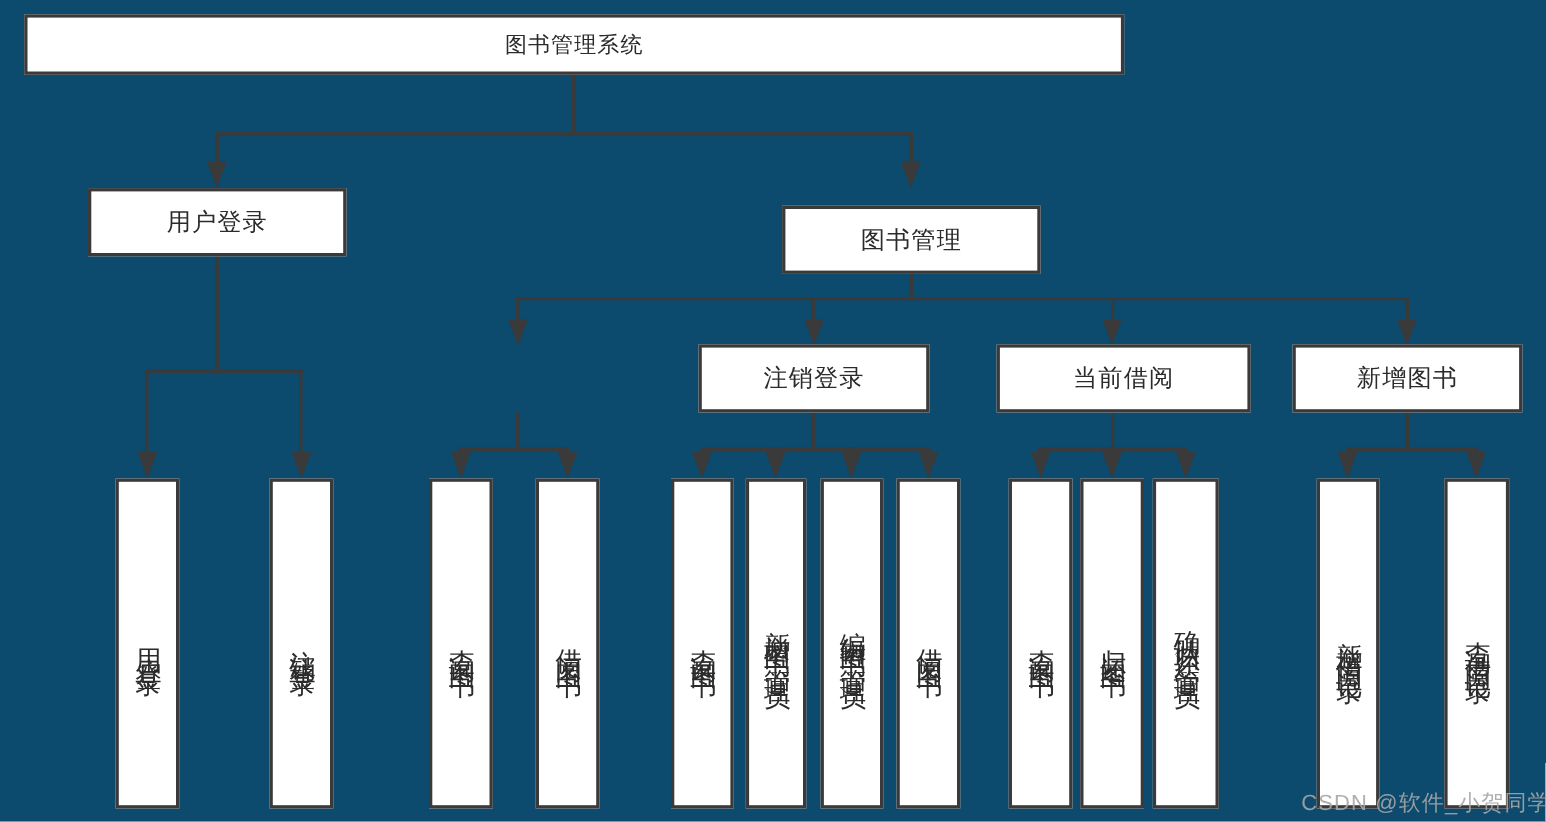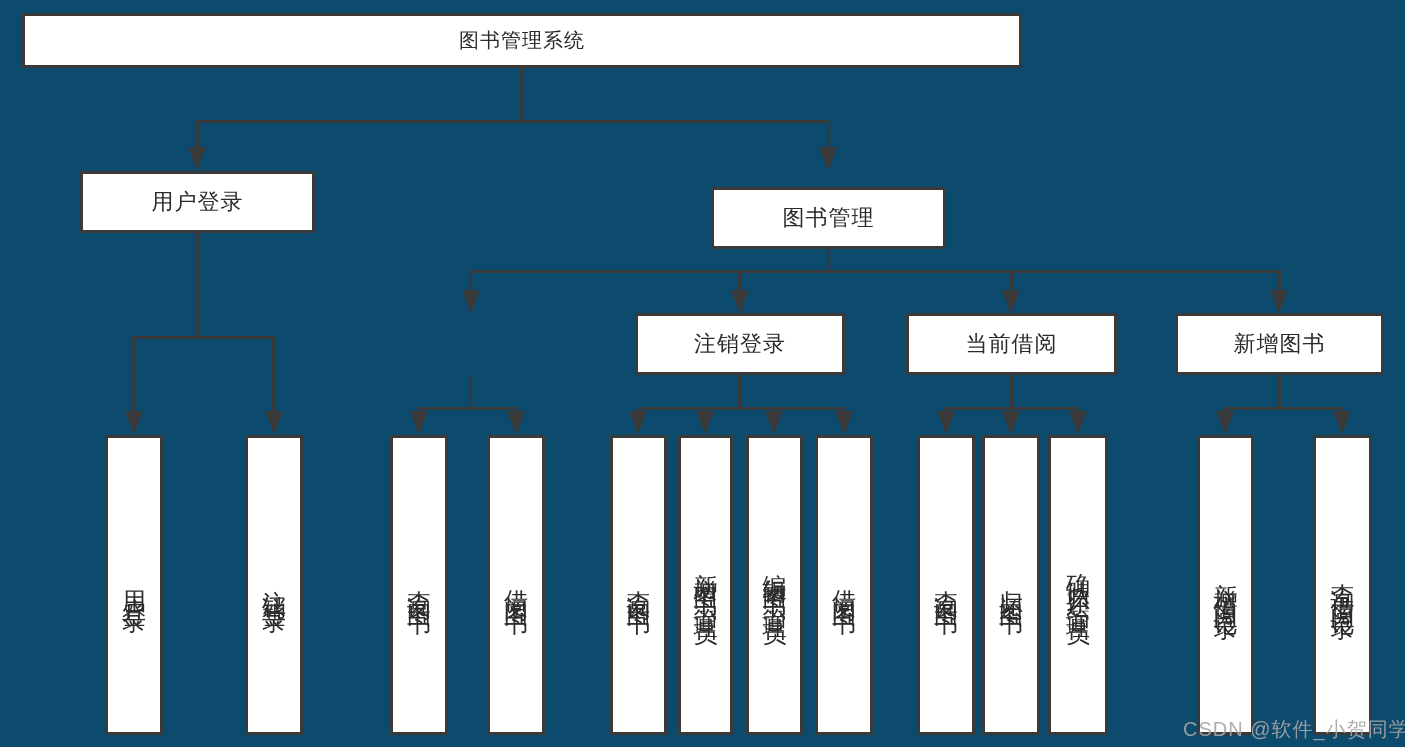--- a/index.html
+++ b/index.html
@@ -91,21 +91,21 @@
   <div class="vl" style="left:1010px; top:270px; height:26px;"></div>
   <div class="vl" style="left:1278px; top:270px; height:26px;"></div>
   <div class="ar" style="left:462px; top:290px;"></div>
   <div class="ar" style="left:731px; top:290px;"></div>
   <div class="ar" style="left:1002px; top:290px;"></div>
   <div class="ar" style="left:1270px; top:290px;"></div>
 
   <div class="box" style="left:635px; top:313px; width:210px; height:62px;">
     <span>注销登录</span>
   </div>
-  <div class="box" style="left:906px; top:313px; width:211px; height:62px;">
+  <div class="box" style="left:906px; top:313px; width:231px; height:62px;">
     <span>当前借阅</span>
   </div>
   <div class="box" style="left:1175px; top:313px; width:209px; height:62px;">
     <span>新增图书</span>
   </div>
 
   <div class="vl" style="left:469px; top:375px; height:35px;"></div>
   <div class="hl" style="left:417px; top:407px; width:100px;"></div>
   <div class="vl" style="left:417px; top:407px; height:8px;"></div>
   <div class="vl" style="left:514px; top:407px; height:8px;"></div>

